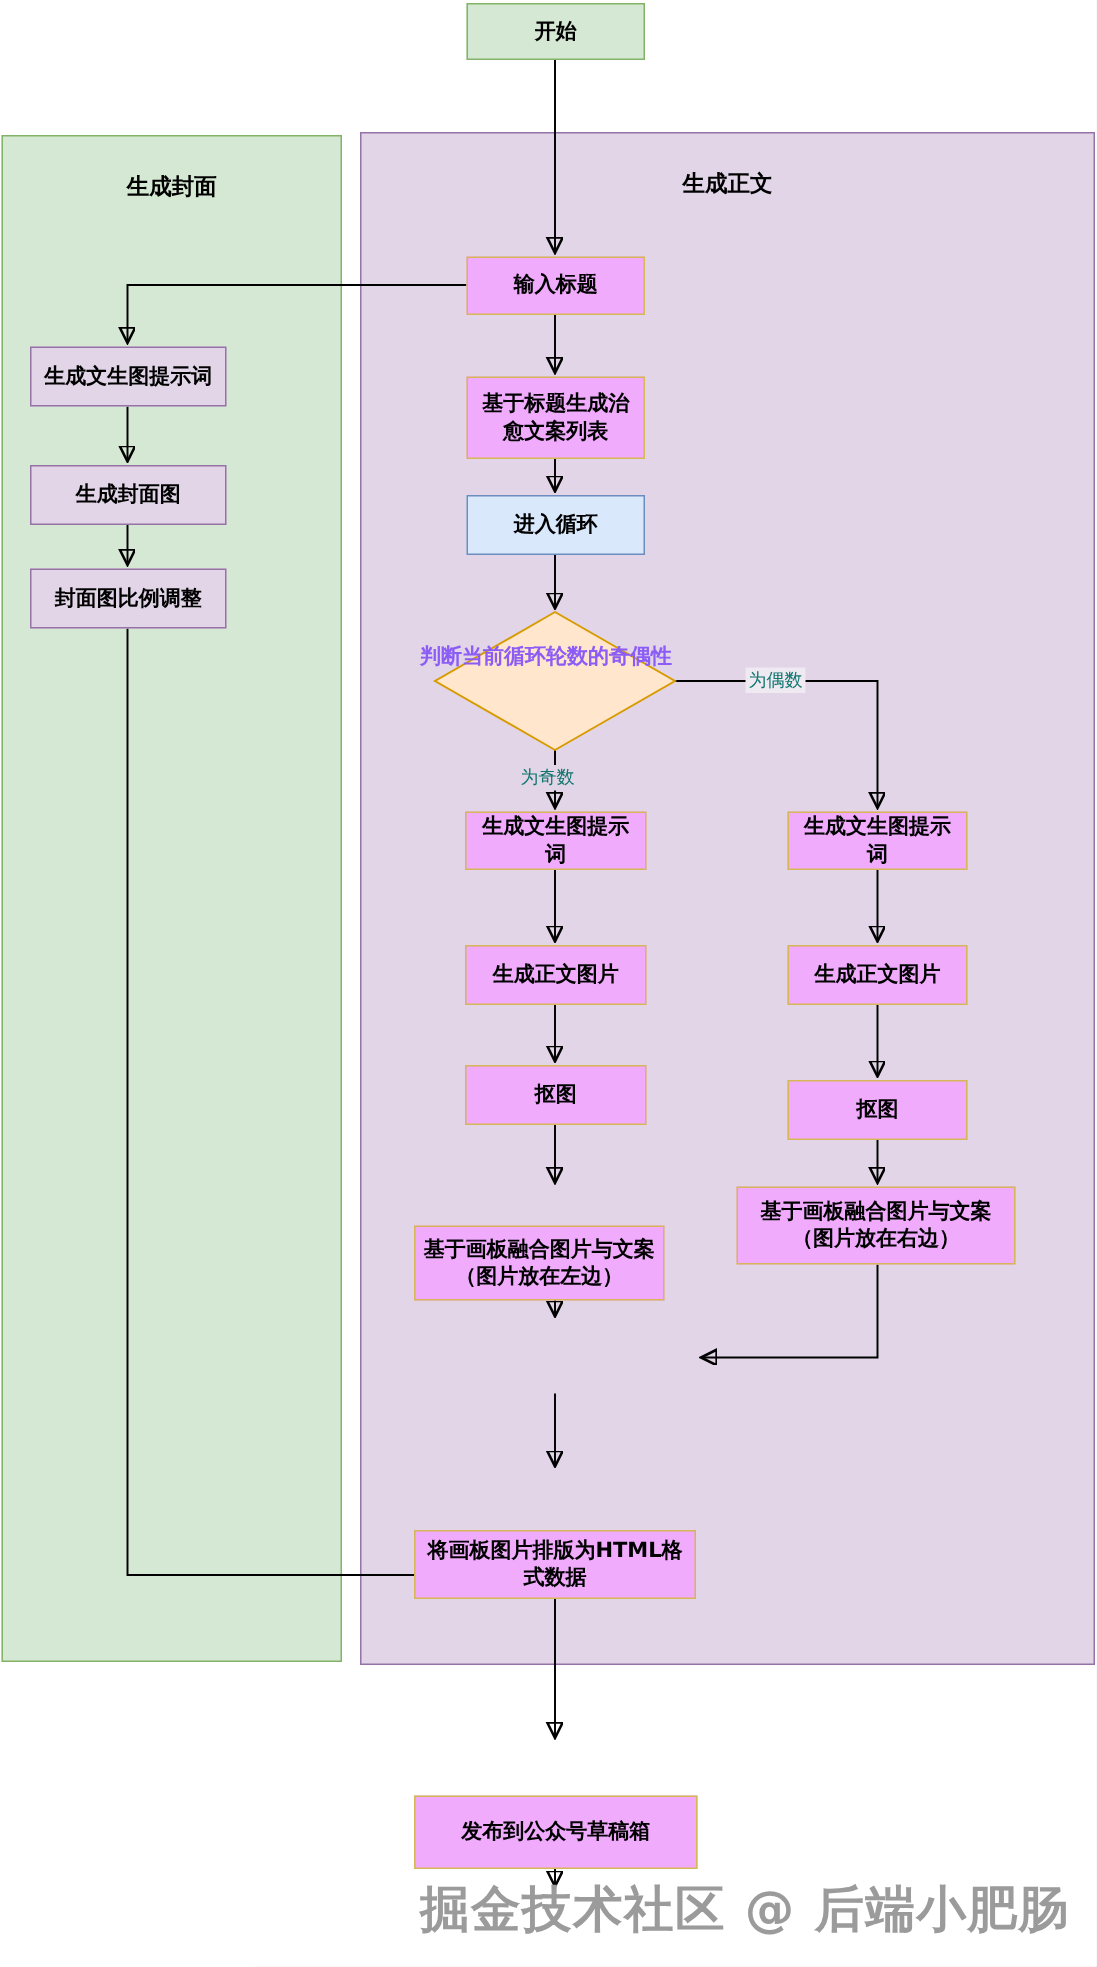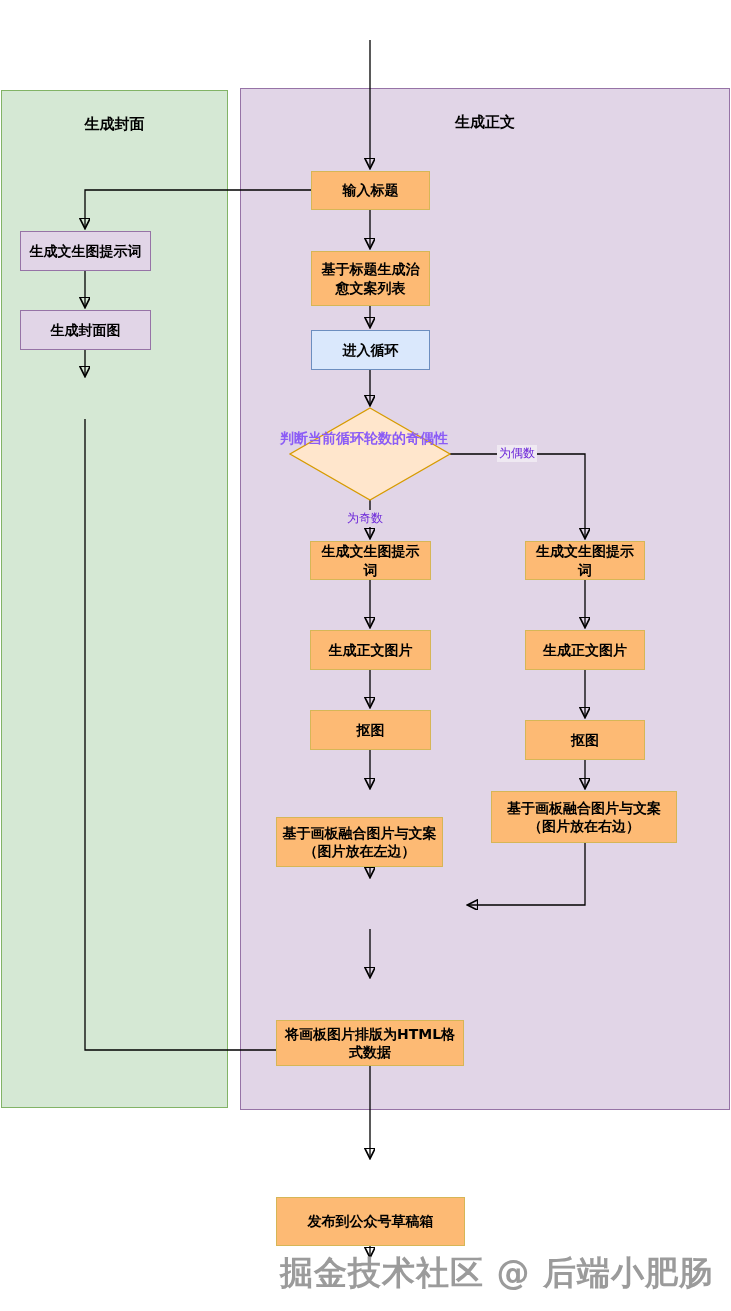--- a/index.html
+++ b/index.html
@@ -36,35 +36,35 @@
 
   
   .node {
     position: absolute; z-index: 2;
     display: flex; align-items: center; justify-content: center;
     text-align: center;
     font-size: 14px; font-weight: bold; color: #000000;
     line-height: 1.3;
     padding: 2px 4px;
   }
-  .node-yellow { background: #fdba74; border: 1px solid #d6b656; }
+  .node-yellow { background: #f0abfc; border: 1px solid #d6b656; }
   .node-blue   { background: #dae8fc; border: 1px solid #6c8ebf; }
   .node-green  { background: #d5e8d4; border: 1px solid #82b366; }
   .node-purple { background: #e1d5e7; border: 1px solid #9673a6; }
 
   .diamond-label {
     position: absolute; z-index: 2;
     left: 280px; top: 429px; width: 172px;
     text-align: left; font-size: 14px; font-weight: bold;
     color: #8b5cf6; line-height: 1.35;
   }
 
   .edge-label {
     position: absolute; z-index: 3;
-    font-size: 12px; font-weight: normal; color: #6d28d9;
+    font-size: 12px; font-weight: normal; color: #0f766e;
     padding: 0 2px;
   }
   .edge-label-odd  { left: 345px; top: 510px; background: #e1d5e7; }
   .edge-label-even { left: 497px; top: 445px; background: #efe9f2; }
 
   .watermark {
     position: absolute; z-index: 4;
     right: 18px; top: 1251px;
     font-size: 33px; font-weight: bold;
     color: #9b9b9b;
@@ -140,39 +140,45 @@
     <path d="M585,760 L585,788" marker-end="url(#arr)"></path>
     <path d="M585,843 L585,905 L468,905" marker-end="url(#arr)"></path>
 
     <path d="M370,929 L370,977" marker-end="url(#arr)"></path>
     <path d="M370,1030 L370,1158" marker-end="url(#arr)"></path>
     <path d="M370,1210 L370,1257" marker-end="url(#arr)"></path>
 
     <polygon class="diamond-shape" points="370,408 450,454 370,500 290,454"></polygon>
   </svg>
 
+  <div class="node node-green" id="n-start">
+    <span>开始</span>
+  </div>
 
   <div class="node node-yellow" id="n-input-title">
     <span>输入标题</span>
   </div>
   <div class="node node-yellow" id="n-copy-list">
     <span>基于标题生成治愈文案列表</span>
   </div>
   <div class="node node-blue" id="n-enter-loop">
     <span>进入循环</span>
   </div>
 
   <div class="diamond-label">判断当前循环轮数的奇偶性</div>
 
   <div class="node node-purple" id="n-cover-prompt">
     <span>生成文生图提示词</span>
   </div>
   <div class="node node-purple" id="n-gen-cover">
     <span>生成封面图</span>
   </div>
+  <div class="node node-purple" id="n-cover-ratio">
+    <span>封面图比例调整</span>
+  </div>
 
   <div class="node node-yellow" id="n-odd-prompt">
     <span>生成文生图提示词</span>
   </div>
   <div class="node node-yellow" id="n-odd-image">
     <span>生成正文图片</span>
   </div>
   <div class="node node-yellow" id="n-odd-matting">
     <span>抠图</span>
   </div>

